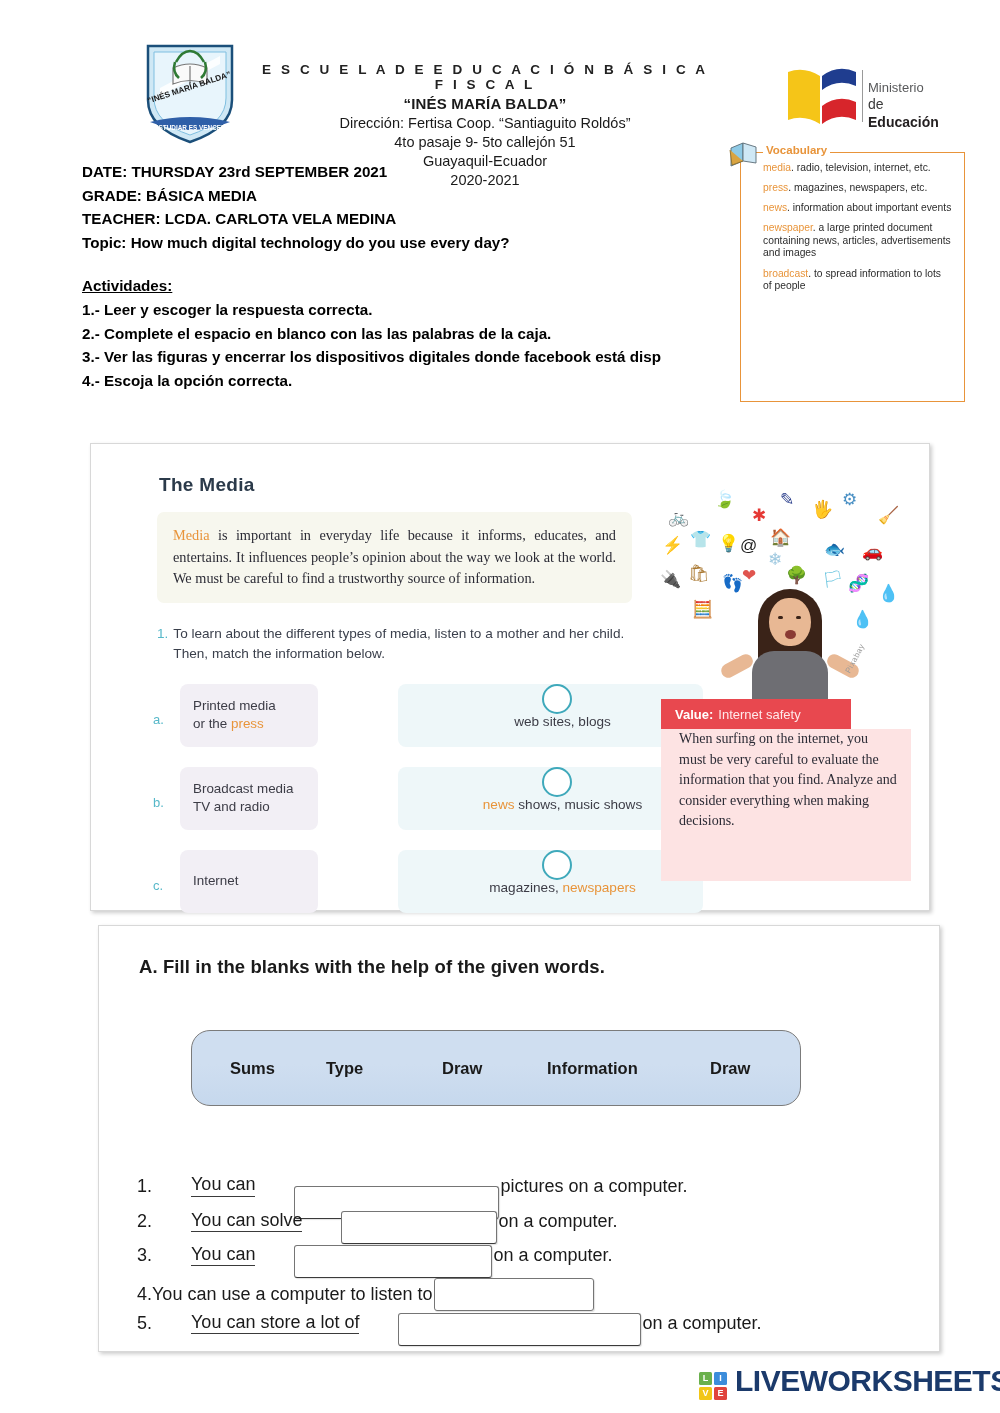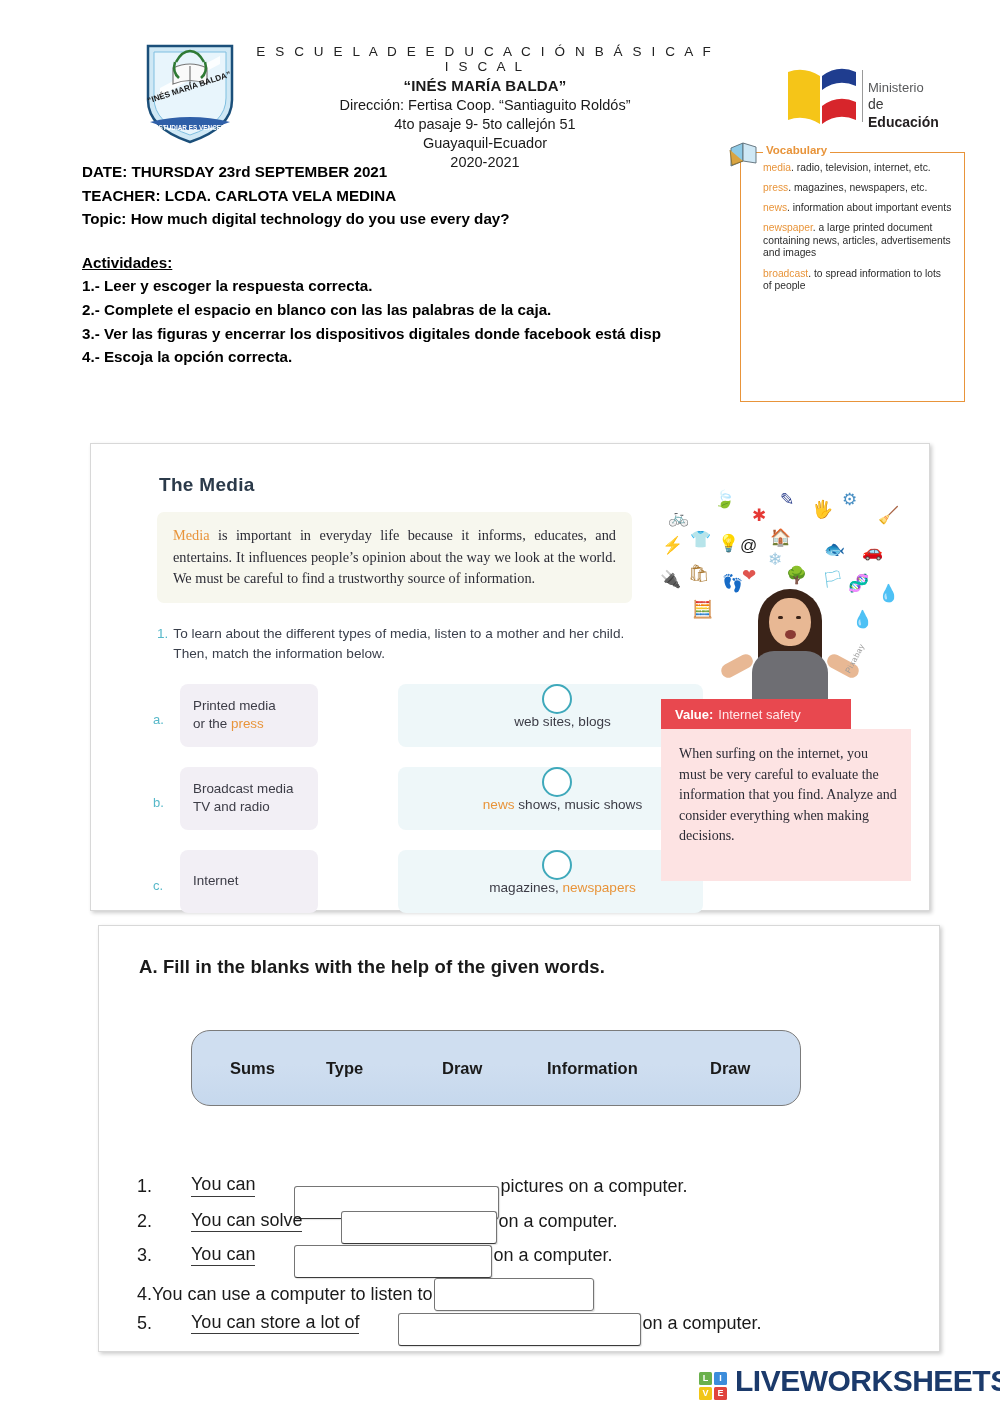--- a/index.html
+++ b/index.html
@@ -13,21 +13,21 @@
     overflow:hidden;
   }
 
   
   .header { position:absolute; left:0; top:0; width:1000px; height:150px; }
   .shield { position:absolute; left:140px; top:38px; width:100px; height:108px; }
   .header-text {
     position:absolute; left:255px; top:44px; width:460px;
     text-align:center; color:#1a1a1a;
   }
-  .h-line1 { font-size:13.5px; letter-spacing:3.1px; font-weight:400; color:#222; }
+  .h-line1 { font-size:13.5px; letter-spacing:3.1px; font-weight:700; color:#222;margin-top:18px; }
   .h-line2 { font-size:15px; font-weight:bold; margin-top:3px; letter-spacing:.2px; }
   .h-line3, .h-line4, .h-line5, .h-line6 { font-size:14.5px; margin-top:3px; }
 
   .ministerio { position:absolute; left:782px; top:62px; width:170px; height:74px; }
   .min-text { position:absolute; left:86px; top:18px; line-height:1.25; }
   .min-t1 { font-size:13px; color:#58595b; }
   .min-t2 { font-size:14px; color:#3b3b3b; }
   .min-t2 b { color:#231f20; }
 
   
@@ -140,21 +140,21 @@
   
   .valuebox { position:absolute; left:570px; top:255px; width:250px;border-radius:12px; }
   .value-tab {
     width:190px; height:30px; background:#e8484f;
     display:flex; align-items:center; padding-left:14px;
     font-size:13px; color:#ffe9ea;
   }
   .value-tab b { color:#fff; padding-right:5px; }
   .value-body {
     width:250px; height:152px; background:#fde3e3;
-    padding:15px 14px 0 18px;
+    padding:0 14px 0 18px;
     font-family:"Liberation Serif", serif; font-size:14px;
     line-height:20.5px; color:#2b2b35;
   }
 
   
   .panel2 {
     position:absolute; left:98px; top:925px; width:842px; height:427px;
     background:#fff; border:1px solid #d8d8d8;
     box-shadow:2px 2px 4px rgba(0,0,0,.20);
   }
@@ -229,20 +229,21 @@
     <div class="min-text">
       <div class="min-t1">Ministerio</div>
       <div class="min-t2"><span>de </span><b>Educación</b></div>
     </div>
     <div style="position:absolute;left:80px;top:8px;width:1px;height:52px;background:#9a9a9a;"></div>
   </div>
 </div>
 
 <div class="info">
   <div>DATE: THURSDAY 23rd SEPTEMBER 2021</div>
+  <div>GRADE: BÁSICA MEDIA</div>
   <div>TEACHER: LCDA. CARLOTA VELA MEDINA</div>
   <div>Topic: How much digital technology do you use every day?</div>
   <div class="gap"></div>
   <div class="actividades">Actividades:</div>
   <div>1.- Leer y escoger la respuesta correcta.</div>
   <div>2.- Complete el espacio en blanco con las las palabras de la caja.</div>
   <div>3.- Ver las figuras y encerrar los dispositivos digitales donde facebook está disp</div>
   <div>4.- Escoja la opción correcta.</div>
 </div>
 

